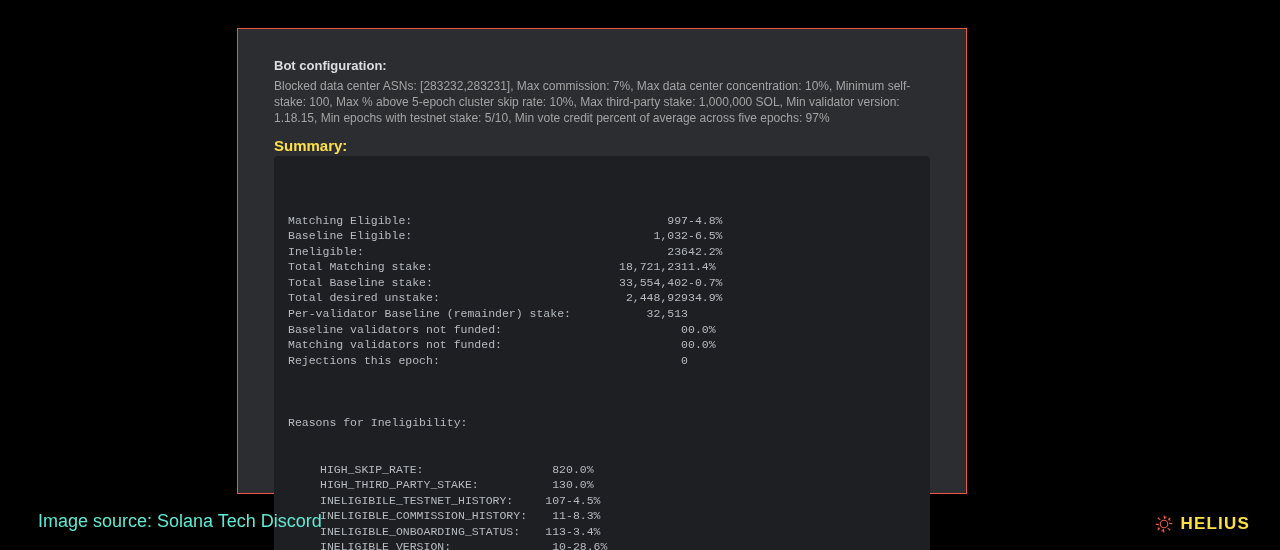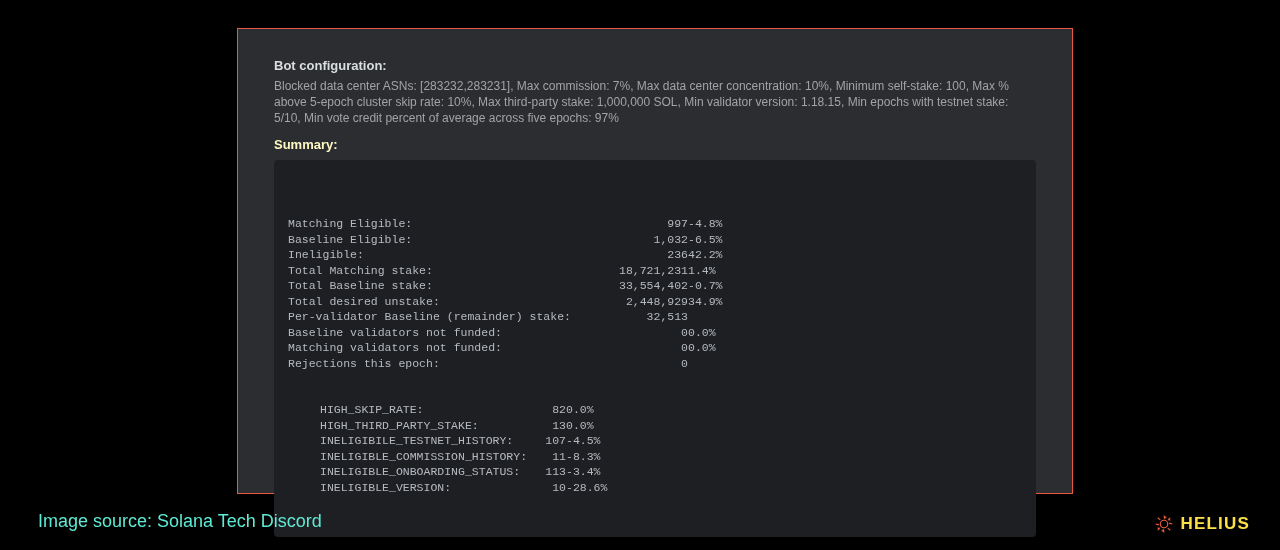--- a/index.html
+++ b/index.html
@@ -8,21 +8,21 @@
       height: 550px;
       background: #000;
       font-family: -apple-system, BlinkMacSystemFont, "Segoe UI", Helvetica, Arial, sans-serif;
       position: relative;
       overflow: hidden;
     }
     .discord-panel {
       position: absolute;
       left: 237px;
       top: 28px;
-      width: 836px;
+      width: 730px;
       height: 466px;
       background: #2b2d31;
       border: 1px solid #e85a3f;
       padding: 28px 36px 22px 36px;
       color: #b5bac1;
       font-size: 12px;
       line-height: 1.35;
     }
     .config-heading {
       color: #dbdee1;
@@ -30,24 +30,23 @@
       font-weight: 600;
       margin-bottom: 3px;
     }
     .config-text {
       color: #a3a3a3;
       font-size: 12px;
       line-height: 1.35;
       margin-bottom: 10px;
     }
     .summary-heading {
-      color: #fef9c3;
-      font-size: 13px;
+      color: #fde047;
+      font-size: 15px;
       font-weight: 600;
-      margin-bottom: 6px;
     }
     .code-block {
       background: #1e1f22;
       border-radius: 4px;
       padding: 10px 14px;
       position: relative;
       font-family: Menlo, Consolas, "Courier New", monospace;
       font-size: 11.5px;
       line-height: 1.35;
       color: #b5bac1;
@@ -100,20 +99,21 @@
 
 <div class="discord-panel">
   <div class="config-heading">Bot configuration:</div>
   <div class="config-text">Blocked data center ASNs: [283232,283231], Max commission: 7%, Max data center concentration: 10%, Minimum self-stake: 100, Max % above 5-epoch cluster skip rate: 10%, Max third-party stake: 1,000,000 SOL, Min validator version: 1.18.15, Min epochs with testnet stake: 5/10, Min vote credit percent of average across five epochs: 97%</div>
   <div class="summary-heading">Summary:</div>
   <div class="code-block">
     <div class="copy-icon">
       
     </div>
     <div id="summary-rows"><span class="sum-row"><span class="sum-label">Matching Eligible:</span><span class="sum-count">997</span><span class="sum-pct">-4.8%</span></span><span class="sum-row"><span class="sum-label">Baseline Eligible:</span><span class="sum-count">1,032</span><span class="sum-pct">-6.5%</span></span><span class="sum-row"><span class="sum-label">Ineligible:</span><span class="sum-count">236</span><span class="sum-pct">42.2%</span></span><span class="sum-row"><span class="sum-label">Total Matching stake:</span><span class="sum-count">18,721,231</span><span class="sum-pct">1.4%</span></span><span class="sum-row"><span class="sum-label">Total Baseline stake:</span><span class="sum-count">33,554,402</span><span class="sum-pct">-0.7%</span></span><span class="sum-row"><span class="sum-label">Total desired unstake:</span><span class="sum-count">2,448,929</span><span class="sum-pct">34.9%</span></span><span class="sum-row"><span class="sum-label">Per-validator Baseline (remainder) stake:</span><span class="sum-count">32,513</span><span class="sum-pct"></span></span><span class="sum-row"><span class="sum-label">Baseline validators not funded:</span><span class="sum-count">0</span><span class="sum-pct">0.0%</span></span><span class="sum-row"><span class="sum-label">Matching validators not funded:</span><span class="sum-count">0</span><span class="sum-pct">0.0%</span></span><span class="sum-row"><span class="sum-label">Rejections this epoch:</span><span class="sum-count">0</span><span class="sum-pct"></span></span></div>
+    <div class="section-title">Reasons for Ineligibility:</div>
     <div id="inelig-rows"><span class="in-row"><span class="in-label">HIGH_SKIP_RATE:</span><span class="in-count">82</span><span class="in-pct">0.0%</span></span><span class="in-row"><span class="in-label">HIGH_THIRD_PARTY_STAKE:</span><span class="in-count">13</span><span class="in-pct">0.0%</span></span><span class="in-row"><span class="in-label">INELIGIBILE_TESTNET_HISTORY:</span><span class="in-count">107</span><span class="in-pct">-4.5%</span></span><span class="in-row"><span class="in-label">INELIGIBLE_COMMISSION_HISTORY:</span><span class="in-count">11</span><span class="in-pct">-8.3%</span></span><span class="in-row"><span class="in-label">INELIGIBLE_ONBOARDING_STATUS:</span><span class="in-count">113</span><span class="in-pct">-3.4%</span></span><span class="in-row"><span class="in-label">INELIGIBLE_VERSION:</span><span class="in-count">10</span><span class="in-pct">-28.6%</span></span></div>
   </div>
 
 </div>
 
 <div class="caption">Image source: Solana Tech Discord</div>
 
 <div class="helius-logo">
   <svg viewBox="0 0 24 24">
     <g fill="none" stroke="#e85a3f" stroke-width="1.4">

